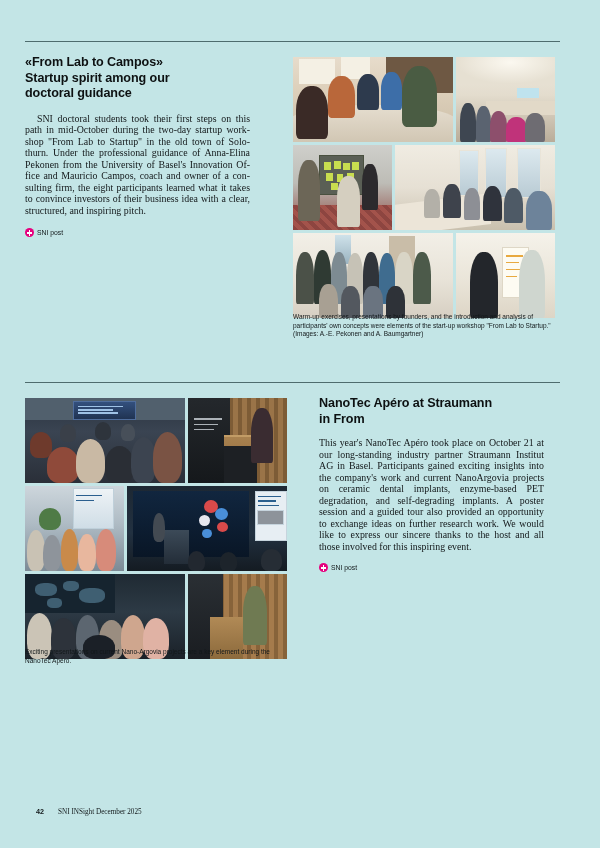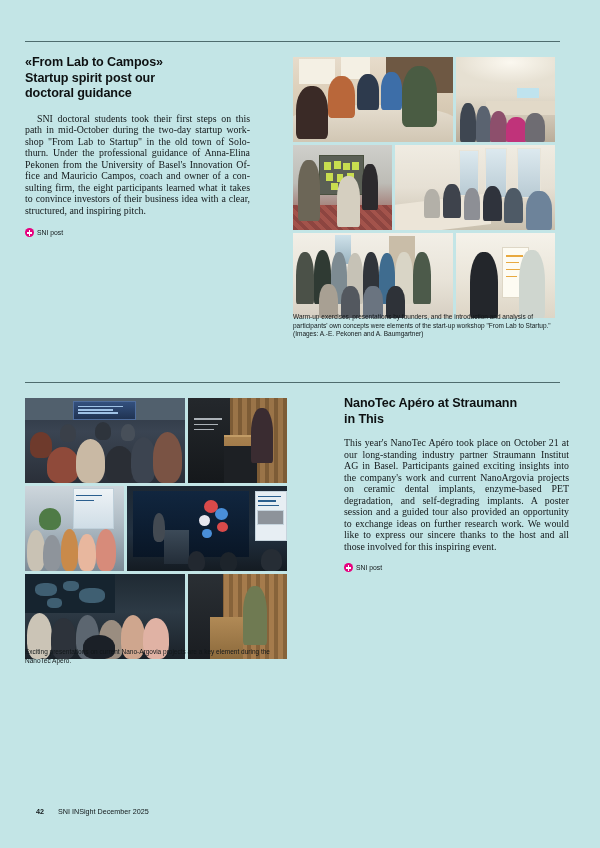--- a/index.html
+++ b/index.html
@@ -127,21 +127,21 @@
   }
   .caption-bottom-left {
     position: absolute;
     left: 25px;
     top: 648px;
     width: 265px;
   }
 
   .article-bottom-right {
     position: absolute;
-    left: 344px;
+    left: 319px;
     top: 396px;
     width: 225px;
   }
   .article-bottom-right .headline { margin-bottom: 10px; }
   .article-bottom-right .sni-post { margin-top: 11px; }
 
   
   .collage {
     display: flex;
     flex-direction: column;
@@ -259,37 +259,37 @@
     align-items: baseline;
     gap: 14px;
   }
   .footer-page {
     font-family: "Liberation Sans", sans-serif;
     font-weight: bold;
     font-size: 7.2px;
     color: #12181a;
   }
   .footer-label {
-    font-family: Liberation Sans, sans-serif;
+    font-family: Liberation Serif, serif;
     font-size: 7.2px;
     color: #12181a;
   }
 </style>
 </head>
 <body>
 
 <div class="page">
 
   <div class="rule rule-top"></div>
   <div class="rule rule-middle"></div>
 
   <div class="article-top-left">
     <h1 class="headline">
       <span>«From Lab to Campos»</span><br>
-      <span>Startup spirit post our</span><br>
+      <span>Startup spirit among our</span><br>
       <span>doctoral guidance</span>
     </h1>
     <div class="body-text">
       <p class="indent">SNI doctoral students took their first steps on this path in mid-October during the two-day startup work­shop "From Lab to Startup" in the old town of Solo­thurn. Under the professional guidance of Anna-Elina Pekonen from the University of Basel's Innovation Of­fice and Mauricio Campos, coach and owner of a con­sulting firm, the eight participants learned what it takes to convince investors of their business idea with a clear, structured, and inspiring pitch.</p>
     </div>
     <div class="sni-post">
       <span class="sni-plus"></span>
       <span class="sni-post-label">SNI post</span>
     </div>
   </div>
@@ -499,21 +499,21 @@
     </div>
   </div>
 
   <div class="caption-bottom-left">
     <p class="caption">Exciting presentations on current Nano-Argovia projects are a key element during the NanoTec Apéro.</p>
   </div>
 
   <div class="article-bottom-right">
     <h1 class="headline">
       <span>NanoTec Apéro at Straumann</span><br>
-      <span>in This</span>
+      <span>in From</span>
     </h1>
     <div class="body-text">
       <p>This year's NanoTec Apéro took place on October 21 at our long-standing industry partner Straumann In­stitut AG in Basel. Participants gained exciting in­sights into the company's work and current Nano­Argovia projects on ceramic dental implants, en­zyme-based PET degradation, and self-degrading im­plants. A poster session and a guided tour also pro­vided an opportunity to exchange ideas on further research work. We would like to express our sincere thanks to the host and all those involved for this in­spiring event.</p>
     </div>
     <div class="sni-post">
       <span class="sni-plus"></span>
       <span class="sni-post-label">SNI post</span>
     </div>
   </div>
 

